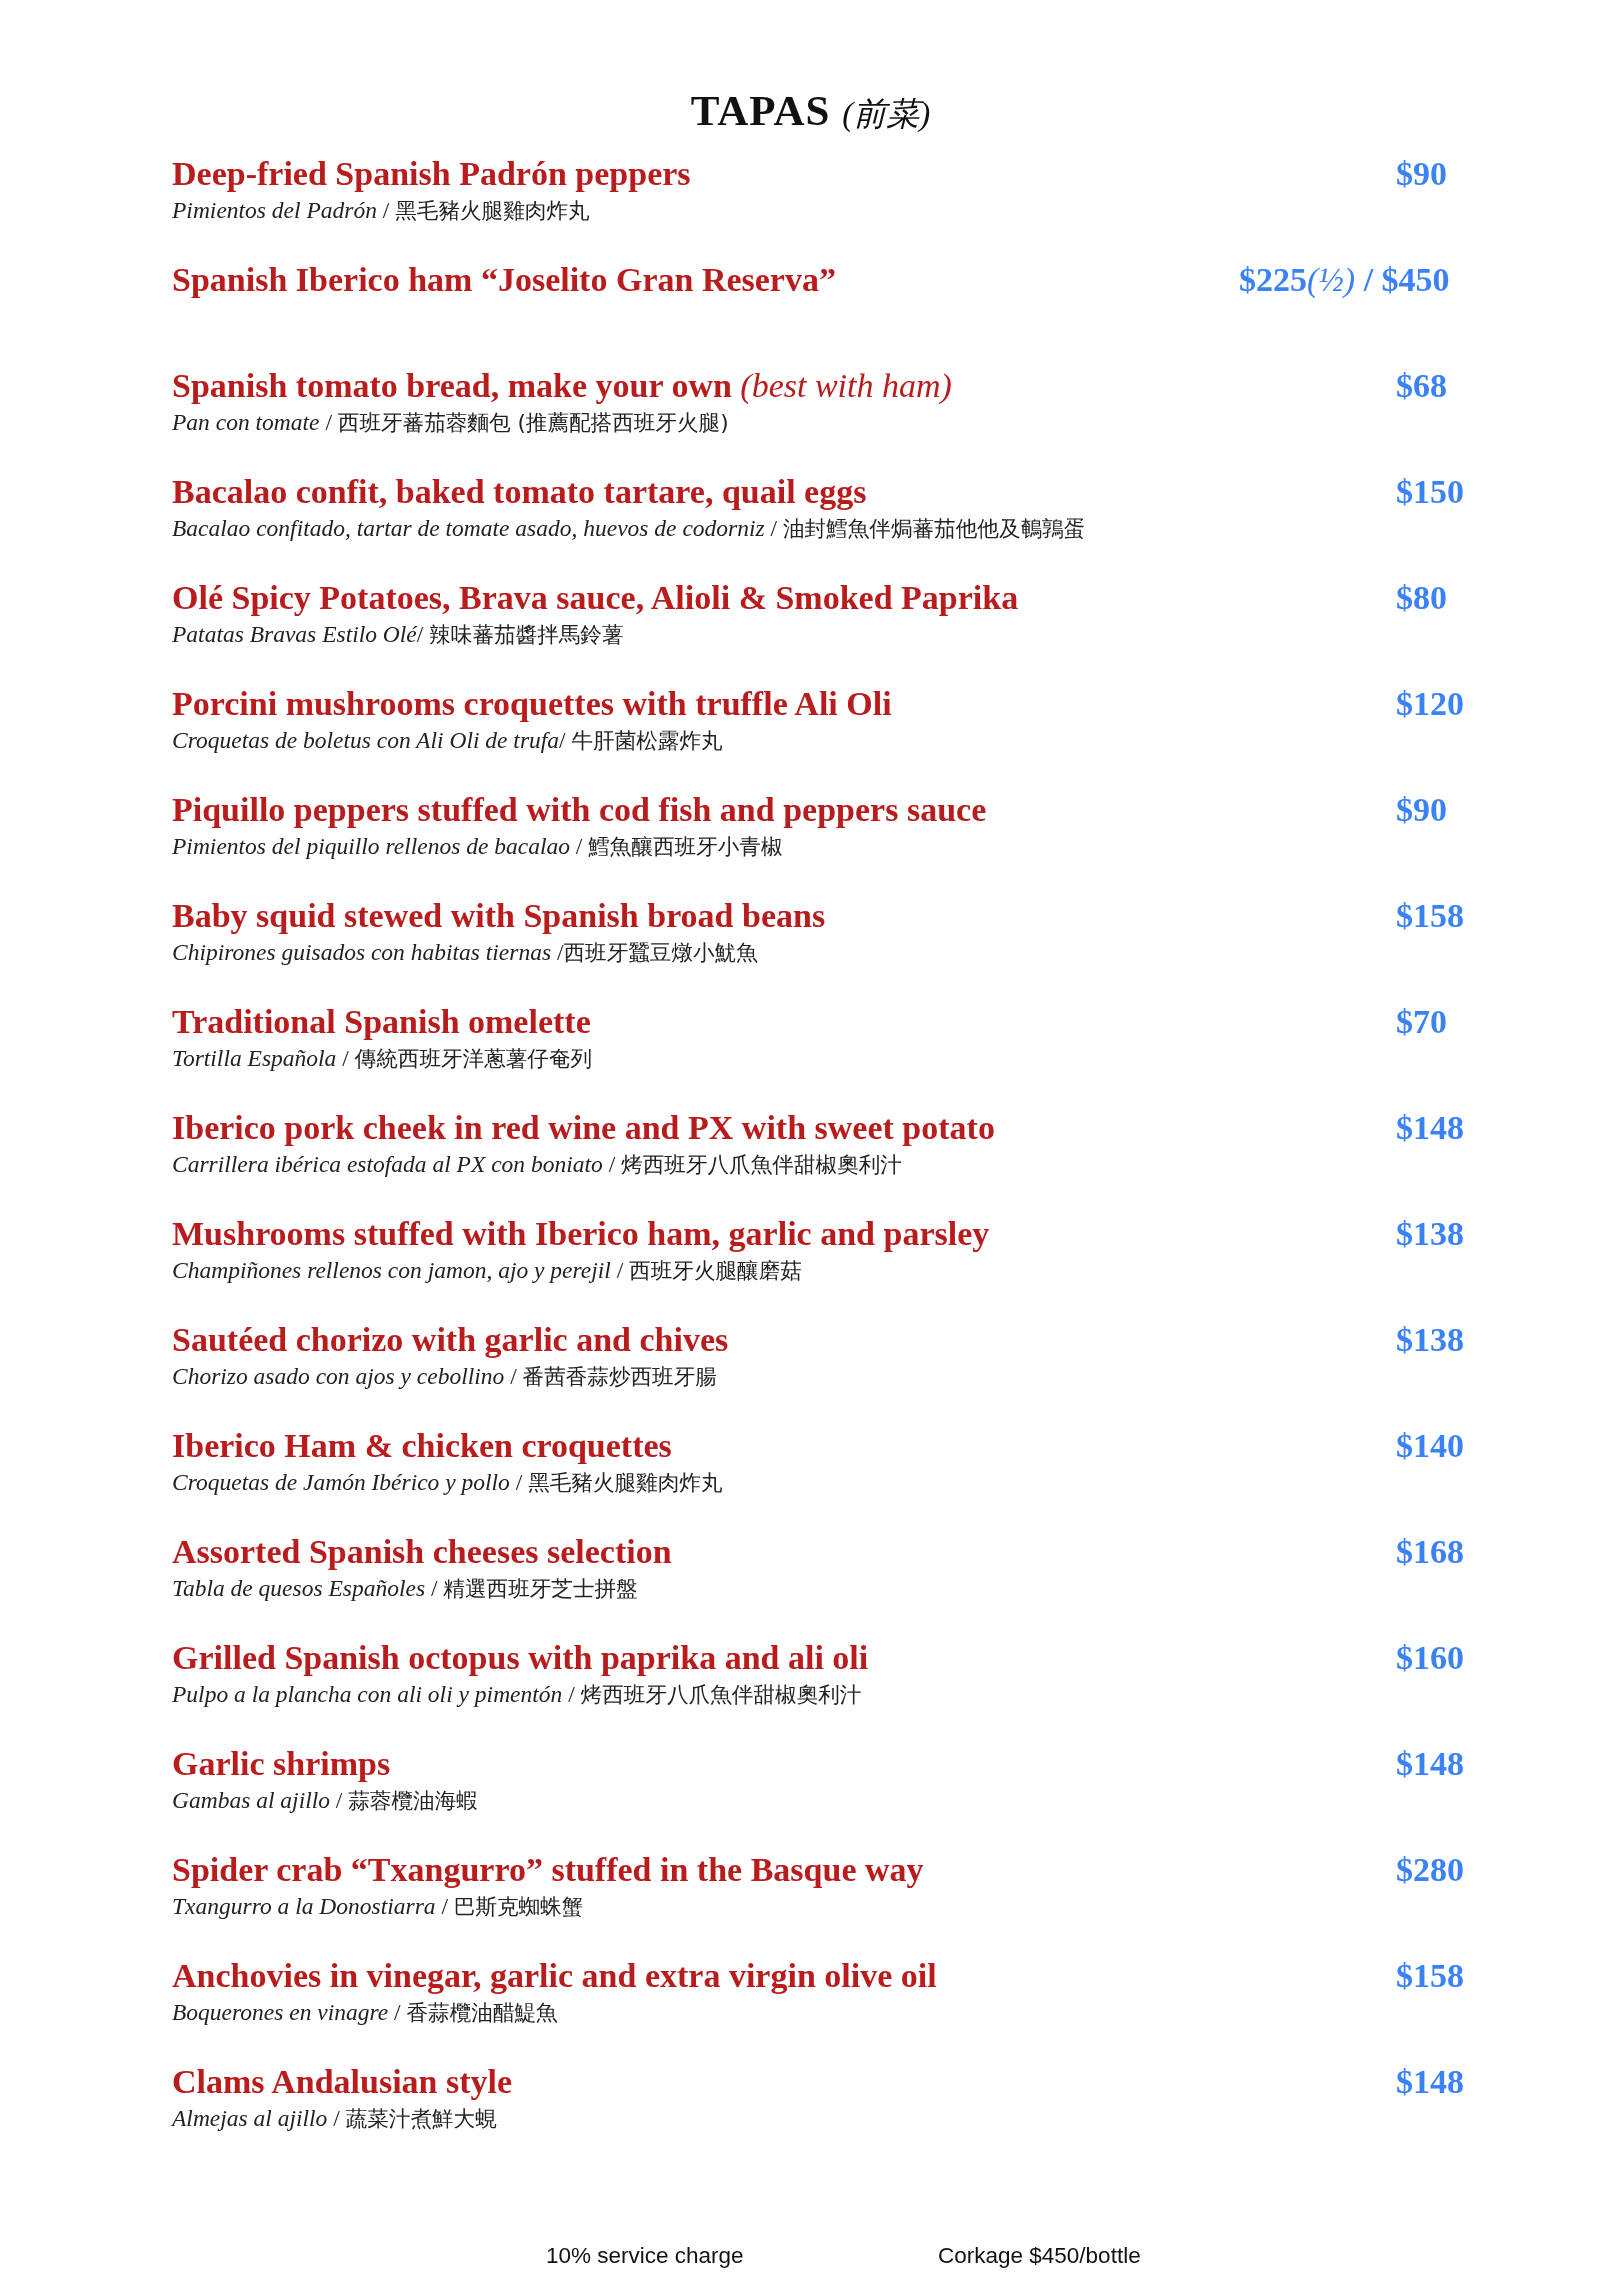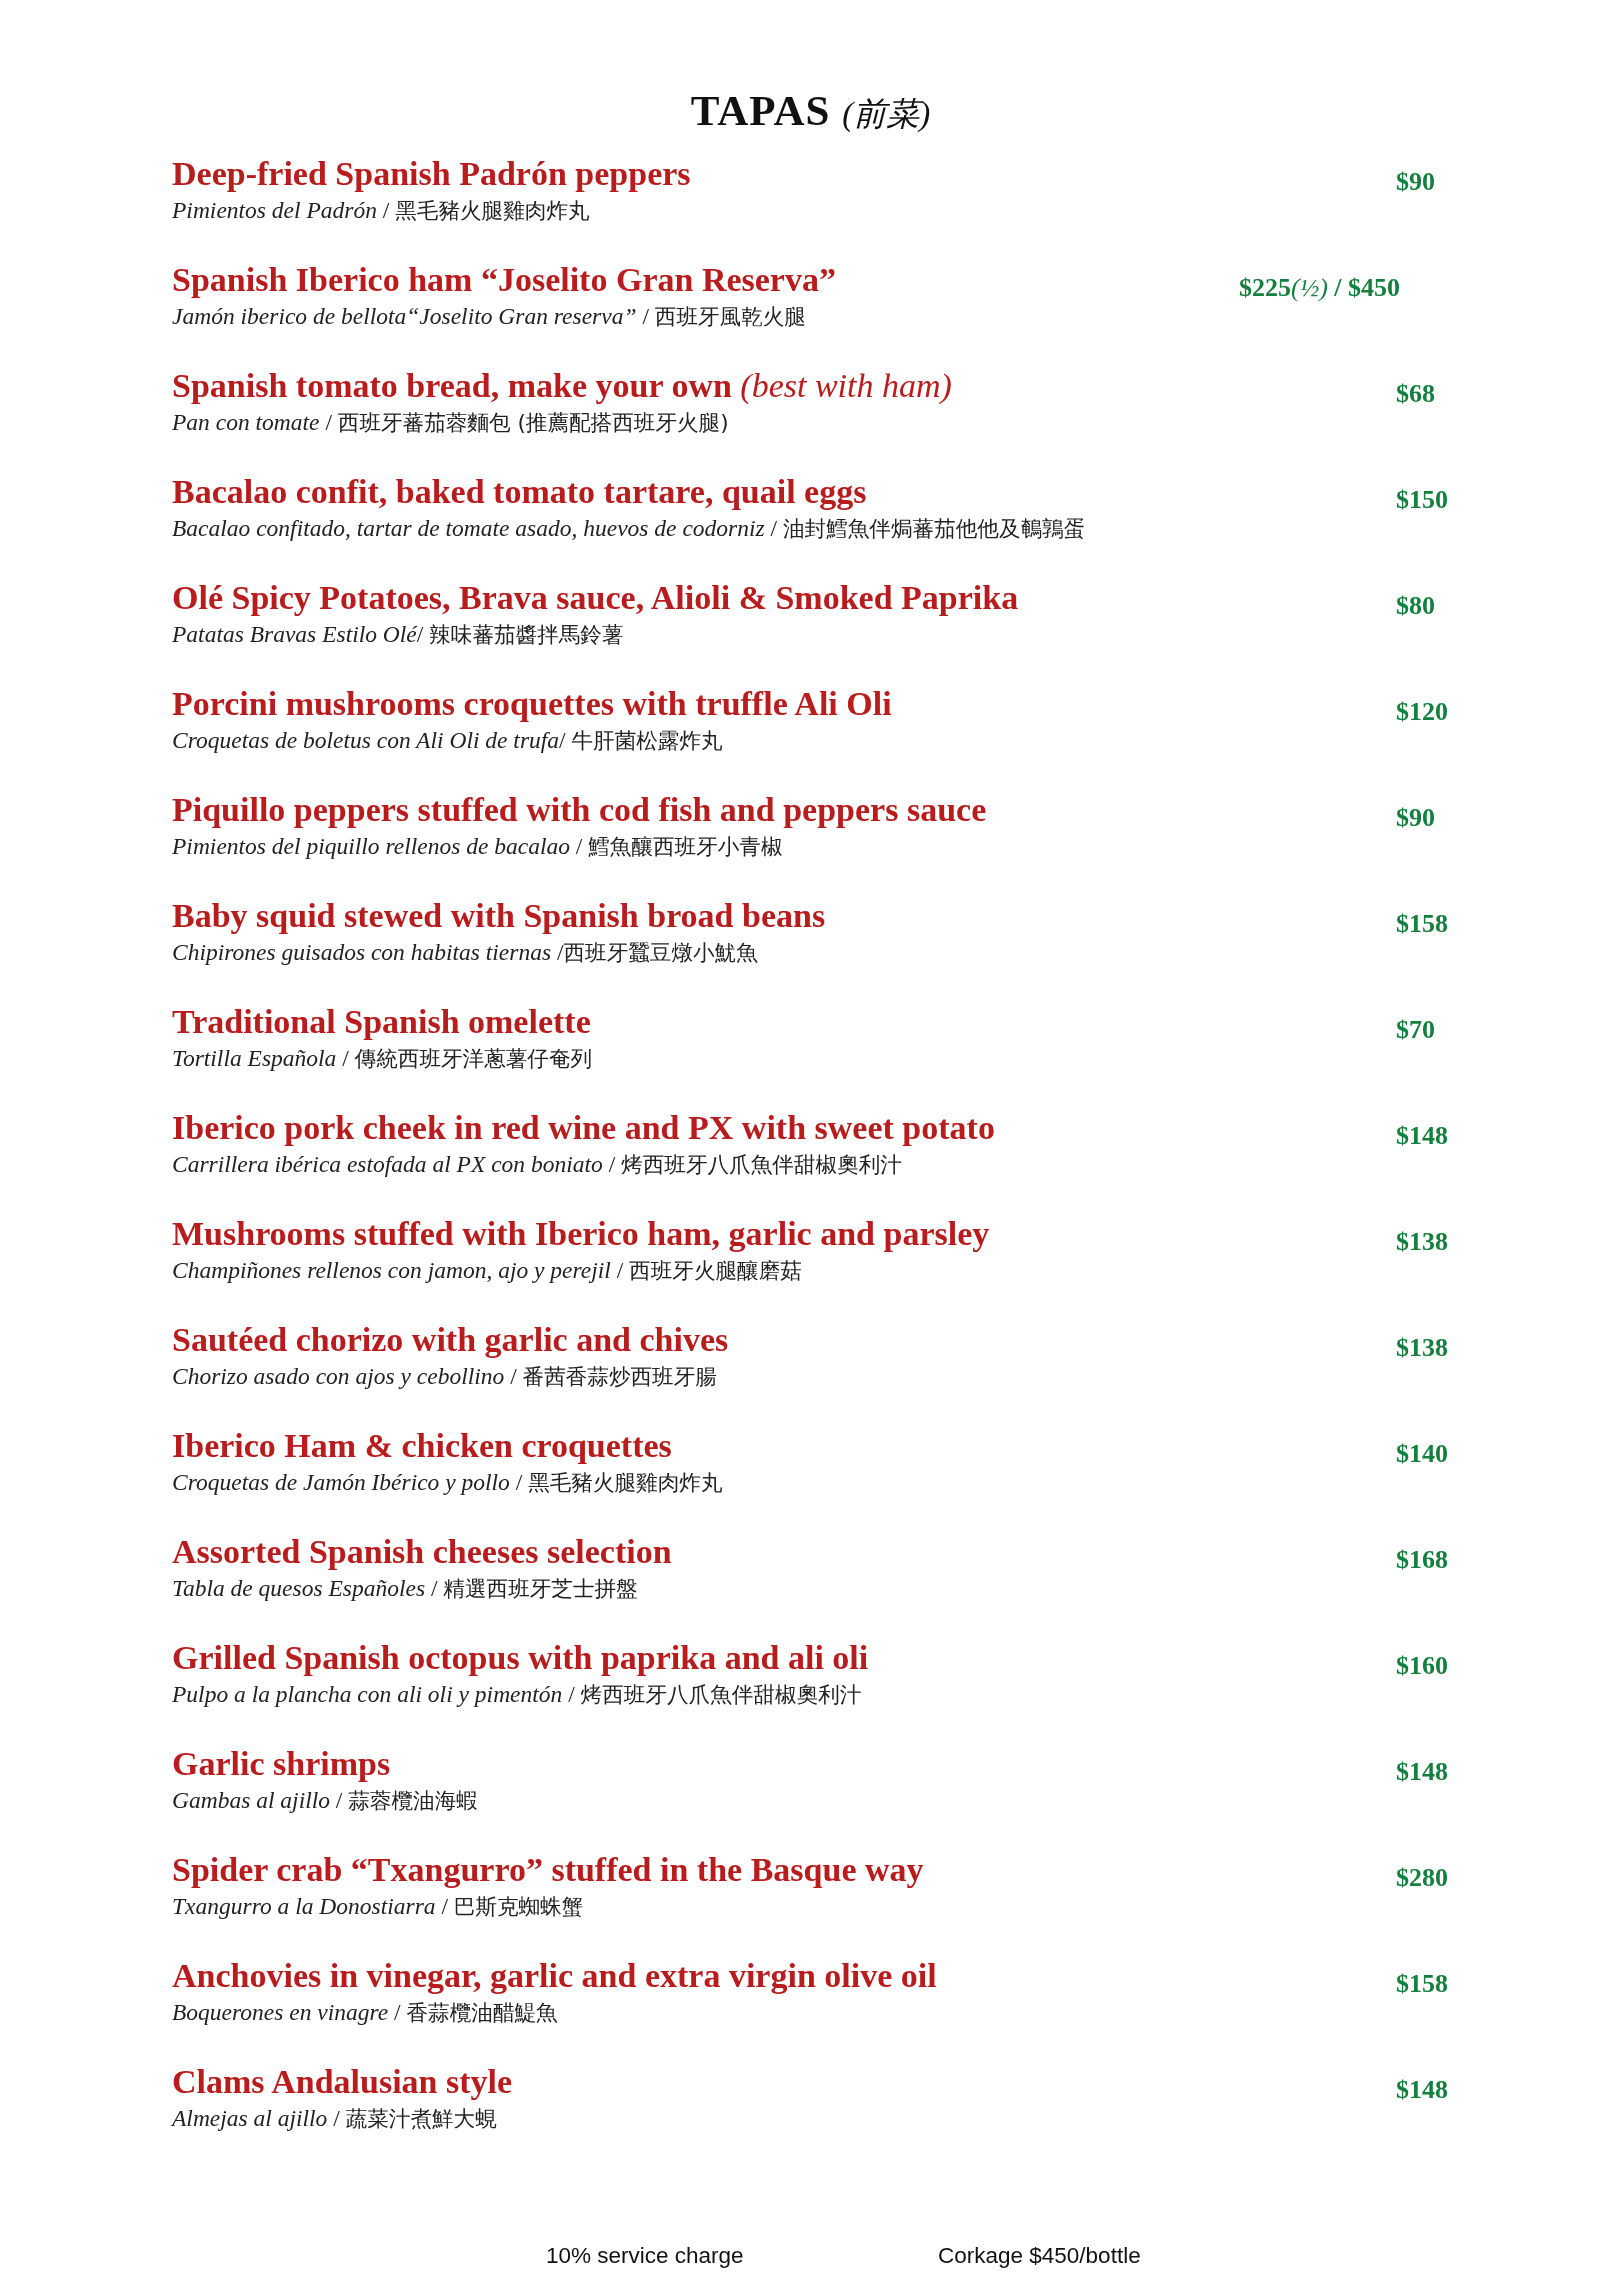--- a/index.html
+++ b/index.html
@@ -23,23 +23,23 @@
     line-height: 43px; color: #b91c1c;
   }
   .item-name .name-note { font-weight: normal; font-style: italic; }
   .item-sub {
     position: absolute; left: 0; top: 43px; white-space: nowrap;
     font-family: "Liberation Serif", serif; font-size: 23.5px; line-height: 31px; color: #222;
   }
   .item-sub .sub-es { font-style: italic; }
   .item-sub .sub-zh { font-family: "DejaVu Sans", sans-serif; font-size: 21.6px; }
   .item-price {
-    position: absolute; left: 1224px; top: 8px; white-space: nowrap;
-    font-family: "Liberation Serif", serif; font-weight: bold; font-size: 26px;
-    line-height: 43px; color: #15803d;
+    position: absolute; left: 1224px; top: 0; white-space: nowrap;
+    font-family: "Liberation Serif", serif; font-weight: bold; font-size: 34px;
+    line-height: 43px; color: #3b82f6;
   }
   .item-price.wide { left: 1067px; }
   .item-price .price-note { font-weight: normal; font-style: italic; }
   .footer {
     position: absolute; top: 2243px; left: 0; width: 1621px; height: 29px;
     font-family: "Liberation Sans", sans-serif; font-size: 22.5px; color: #111; padding-left: 19px;
   }
   .footer .fnote-1 { position: absolute; left: 546px; top: 0; }
   .footer .fnote-2 { position: absolute; left: 938px; top: 0; }
 </style>
@@ -54,21 +54,20 @@
 <div class="menu-list">
 
   <div class="menu-item">
     <div class="item-name"><span>Deep-fried Spanish Padrón peppers</span><span class="name-note"></span></div>
     <div class="item-sub"><span class="sub-es">Pimientos del Padrón</span><span> / </span><span class="sub-zh">黑毛豬火腿雞肉炸丸</span></div>
     <div class="item-price"><span>$90</span><span class="price-note"></span><span></span></div>
   </div>
 
   <div class="menu-item">
     <div class="item-name"><span>Spanish Iberico ham “Joselito Gran Reserva”</span><span class="name-note"></span></div>
-    <div class="item-sub"><span class="sub-es">Jamón iberico de bellota“Joselito Gran reserva”</span><span> / </span><span class="sub-zh">西班牙風乾火腿</span></div>
     <div class="item-price wide"><span>$225</span><span class="price-note">(½)</span><span> / $450</span></div>
   </div>
 
   <div class="menu-item">
     <div class="item-name"><span>Spanish tomato bread, make your own </span><span class="name-note">(best with ham)</span></div>
     <div class="item-sub"><span class="sub-es">Pan con tomate</span><span> / </span><span class="sub-zh">西班牙蕃茄蓉麵包 (推薦配搭西班牙火腿)</span></div>
     <div class="item-price"><span>$68</span><span class="price-note"></span><span></span></div>
   </div>
 
   <div class="menu-item">

